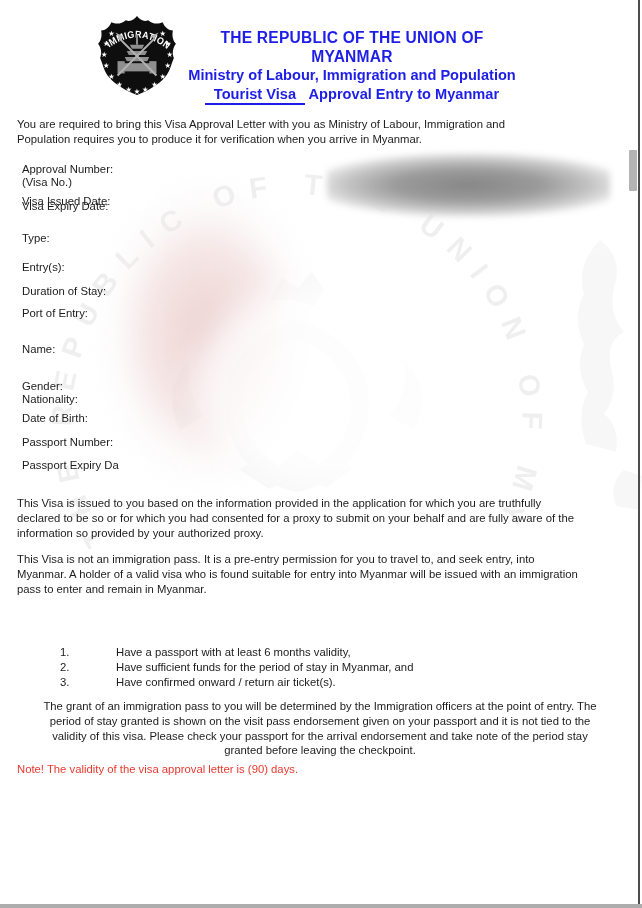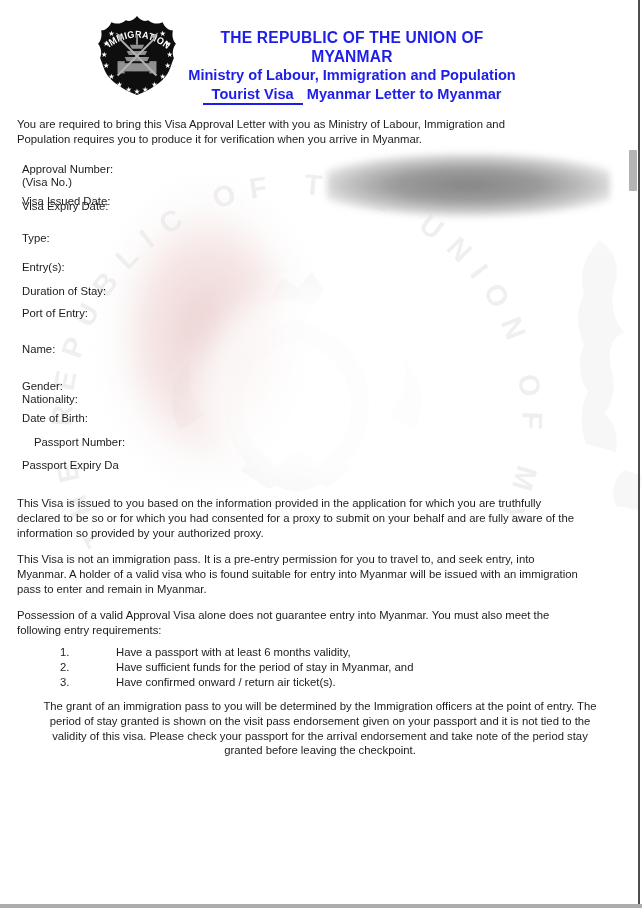--- a/index.html
+++ b/index.html
@@ -36,21 +36,21 @@
   #p-declare{top:496px;}
   #p-pass{top:552px;}
   #p-possess{top:608px;}
   #p-grant{top:699px;text-align:center;}
   #note{position:absolute;left:17px;top:763px;font-size:11.3px;color:#e8392e;}
   
   .frow{position:absolute;left:22px;font-size:11.3px;line-height:13px;}
   .frow .sub{display:block;}
   .r0{top:163px;} .r1{top:195px;} .r2{top:200px;} .r3{top:232px;} .r4{top:261px;}
   .r5{top:285px;} .r6{top:307px;} .r7{top:343px;text-align:center;} .r8{top:370px;margin-top:10px;} .r9{top:393px;text-align:right;}
-  .r10{top:412px;} .r11{top:436px;margin-left:12px;} .r12{top:459px;}
+  .r10{top:412px;} .r11{top:436px;} .r12{top:459px;}
   
   .req{position:absolute;left:0;width:600px;font-size:11.3px;line-height:14.8px;}
   .req .num{position:absolute;left:60px;}
   .req .txt{position:absolute;left:96px;padding-left:20px;}
   #req0{top:645px;} #req1{top:660px;} #req2{top:675px;}
   
   #right-border{position:absolute;left:638px;top:0;width:2px;height:908px;background:#4d4d4d;}
   #bottom-border{position:absolute;left:0;top:904px;width:642px;height:4px;background:#adadad;}
   #scroll-thumb{position:absolute;left:629px;top:150px;width:8px;height:41px;background:#b4b4b4;border-radius:1px;}
 </style>
@@ -123,21 +123,21 @@
         <text x="58" y="71">★</text>
       <text x="33" y="76">★</text>
         <text x="49" y="76">★</text>
       <text x="41" y="78">★</text>
     </g>
   </svg>
 
   <div id="header-text">
     <div id="title1">THE REPUBLIC OF THE UNION OF MYANMAR</div>
     <div id="title2">Ministry of Labour, Immigration and Population</div>
-    <div id="title3"><span class="u">Tourist Visa</span> <span>Myanmar Letter to Myanmar</span></div>
+    <div id="title3"><span class="u">Tourist Visa</span> <span>Approval Entry to Myanmar</span></div>
   </div>
 
   <div class="para" id="p-intro">You are required to bring this Visa Approval Letter with you as Ministry of Labour, Immigration and
 Population requires you to produce it for verification when you arrive in Myanmar.</div>
 
   <div class="frow r0">
     <span>Approval Number:</span>
     <span class="sub">(Visa No.)</span>
   </div>
   <div class="frow r1">Visa Issued Date:</div>
@@ -152,39 +152,38 @@
   <div class="frow r10">Date of Birth:</div>
   <div class="frow r11">Passport Number:</div>
   <div class="frow r12">Passport Expiry Da</div>
 
   <div class="para" id="p-declare">This Visa is issued to you based on the information provided in the application for which you are truthfully
 declared to be so or for which you had consented for a proxy to submit on your behalf and are fully aware of the
 information so provided by your authorized proxy.</div>
   <div class="para" id="p-pass">This Visa is not an immigration pass. It is a pre-entry permission for you to travel to, and seek entry, into
 Myanmar. A holder of a valid visa who is found suitable for entry into Myanmar will be issued with an immigration
 pass to enter and remain in Myanmar.</div>
-  <div class="para" id="p-possess">Possession of a valid Approval Visa alone does not guarantee entry into Myanmar. You must also meet the
-following entry requirements:</div>
 
   <div class="req" id="req0">
     <span class="num">1.</span>
     <span class="txt">Have a passport with at least 6 months validity,</span>
   </div>
   <div class="req" id="req1">
     <span class="num">2.</span>
     <span class="txt">Have sufficient funds for the period of stay in Myanmar, and</span>
   </div>
   <div class="req" id="req2">
     <span class="num">3.</span>
     <span class="txt">Have confirmed onward / return air ticket(s).</span>
   </div>
 
   <div class="para" id="p-grant">The grant of an immigration pass to you will be determined by the Immigration officers at the point of entry. The
 period of stay granted is shown on the visit pass endorsement given on your passport and it is not tied to the
 validity of this visa. Please check your passport for the arrival endorsement and take note of the period stay
 granted before leaving the checkpoint.</div>
 
+  <div id="note">Note! The validity of the visa approval letter is (90) days.</div>
 
   <div id="right-border"></div>
   <div id="bottom-border"></div>
   <div id="scroll-thumb"></div>
 
 </div>
 
 </body></html>

